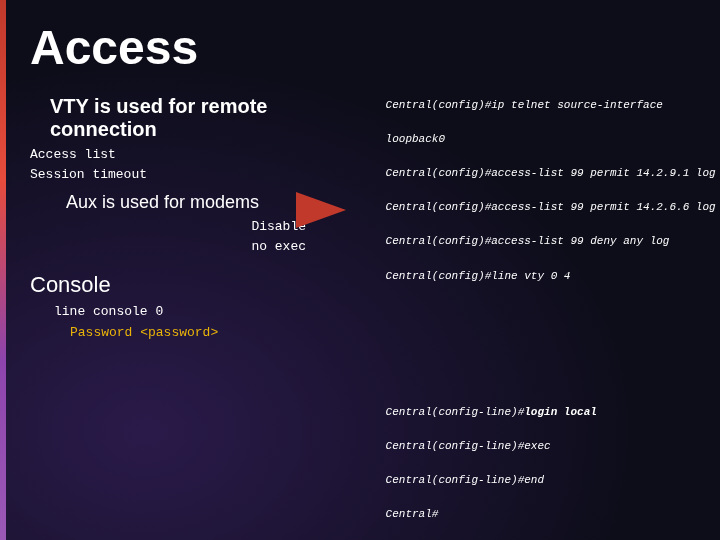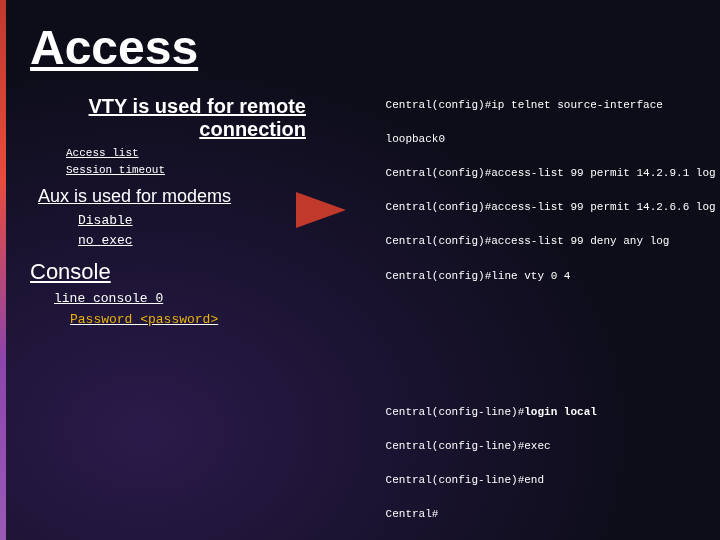--- a/index.html
+++ b/index.html
@@ -34,21 +34,20 @@
       position: absolute;
       top: 0; left: 6px; right: 0; bottom: 0;
       display: flex;
       flex-direction: row;
     }
 
     .left-panel {
       flex: 0 0 320px;
       padding: 20px 20px 10px 24px;
       color: white;
-      text-decoration: underline;
     }
 
     .main-title {
       font-size: 48px;
       font-weight: bold;
       color: #ffffff;
       margin-bottom: 20px;
       font-family: Arial, sans-serif;
     }
 
@@ -58,53 +57,52 @@
       color: #ffffff;
       margin-bottom: 4px;
     }
 
     .section-h2 {
       font-size: 20px;
       font-weight: bold;
       color: #ffffff;
       margin-left: 20px;
       margin-bottom: 4px;
-      text-align: right;
     }
 
     .code-line {
       font-family: 'Courier New', Courier, monospace;
-      font-size: 11px;
-      color: #ffffff;
-      margin-left: 36px;
+      font-size: 13px;
+      color: #ffffff;
       line-height: 1.5;
     }
 
     .section-h3 {
       font-size: 18px;
       font-weight: normal;
       color: #ffffff;
-      margin-left: 8px;
+      margin-left: 36px;
       margin-top: 8px;
       margin-bottom: 4px;
     }
 
     .code-line2 {
       font-family: 'Courier New', Courier, monospace;
       font-size: 13px;
       color: #ffffff;
       margin-left: 48px;
       line-height: 1.5;
+      text-align: right;
     }
 
     .section-h4 {
       font-size: 22px;
       font-weight: normal;
       color: #ffffff;
-      margin-top: 9px;
+      margin-top: 16px;
       margin-bottom: 4px;
     }
 
     .code-line3 {
       font-family: 'Courier New', Courier, monospace;
       font-size: 13px;
       color: #ffffff;
       margin-left: 24px;
       line-height: 1.6;
     }
@@ -143,20 +141,21 @@
       flex-direction: column;
       justify-content: flex-start;
     }
 
     .terminal-text {
       font-family: 'Courier New', Courier, monospace;
       font-size: 11px;
       color: #ffffff;
       line-height: 1.55;
       white-space: pre;
+      font-style: italic;
     }
   </style>
 </head>
 <body>
 
 <div class="bg"></div>
 <div class="left-accent"></div>
 
 <div class="content">
   <div class="left-panel">

